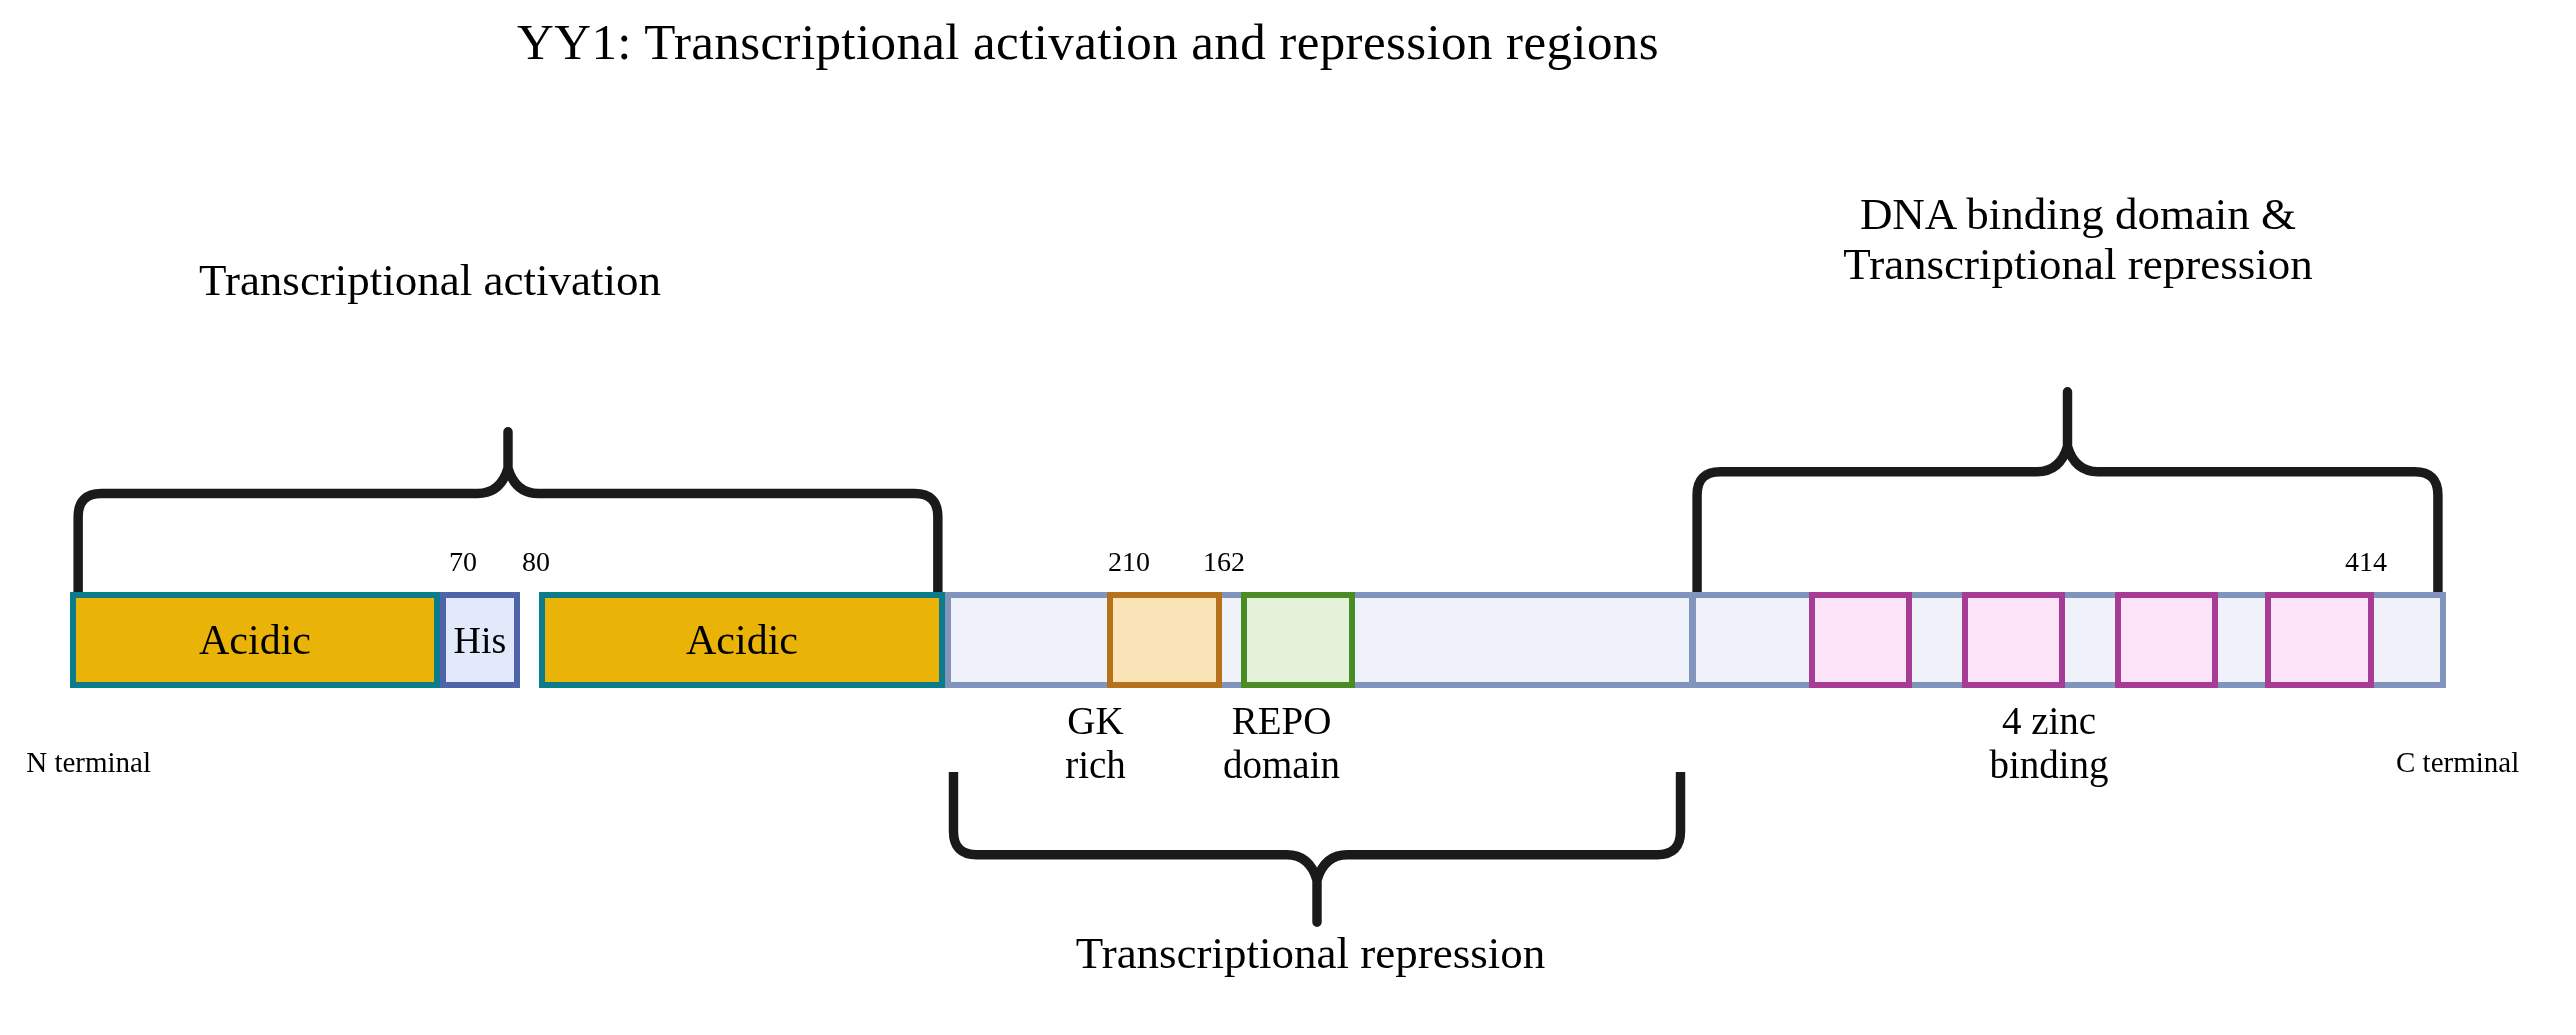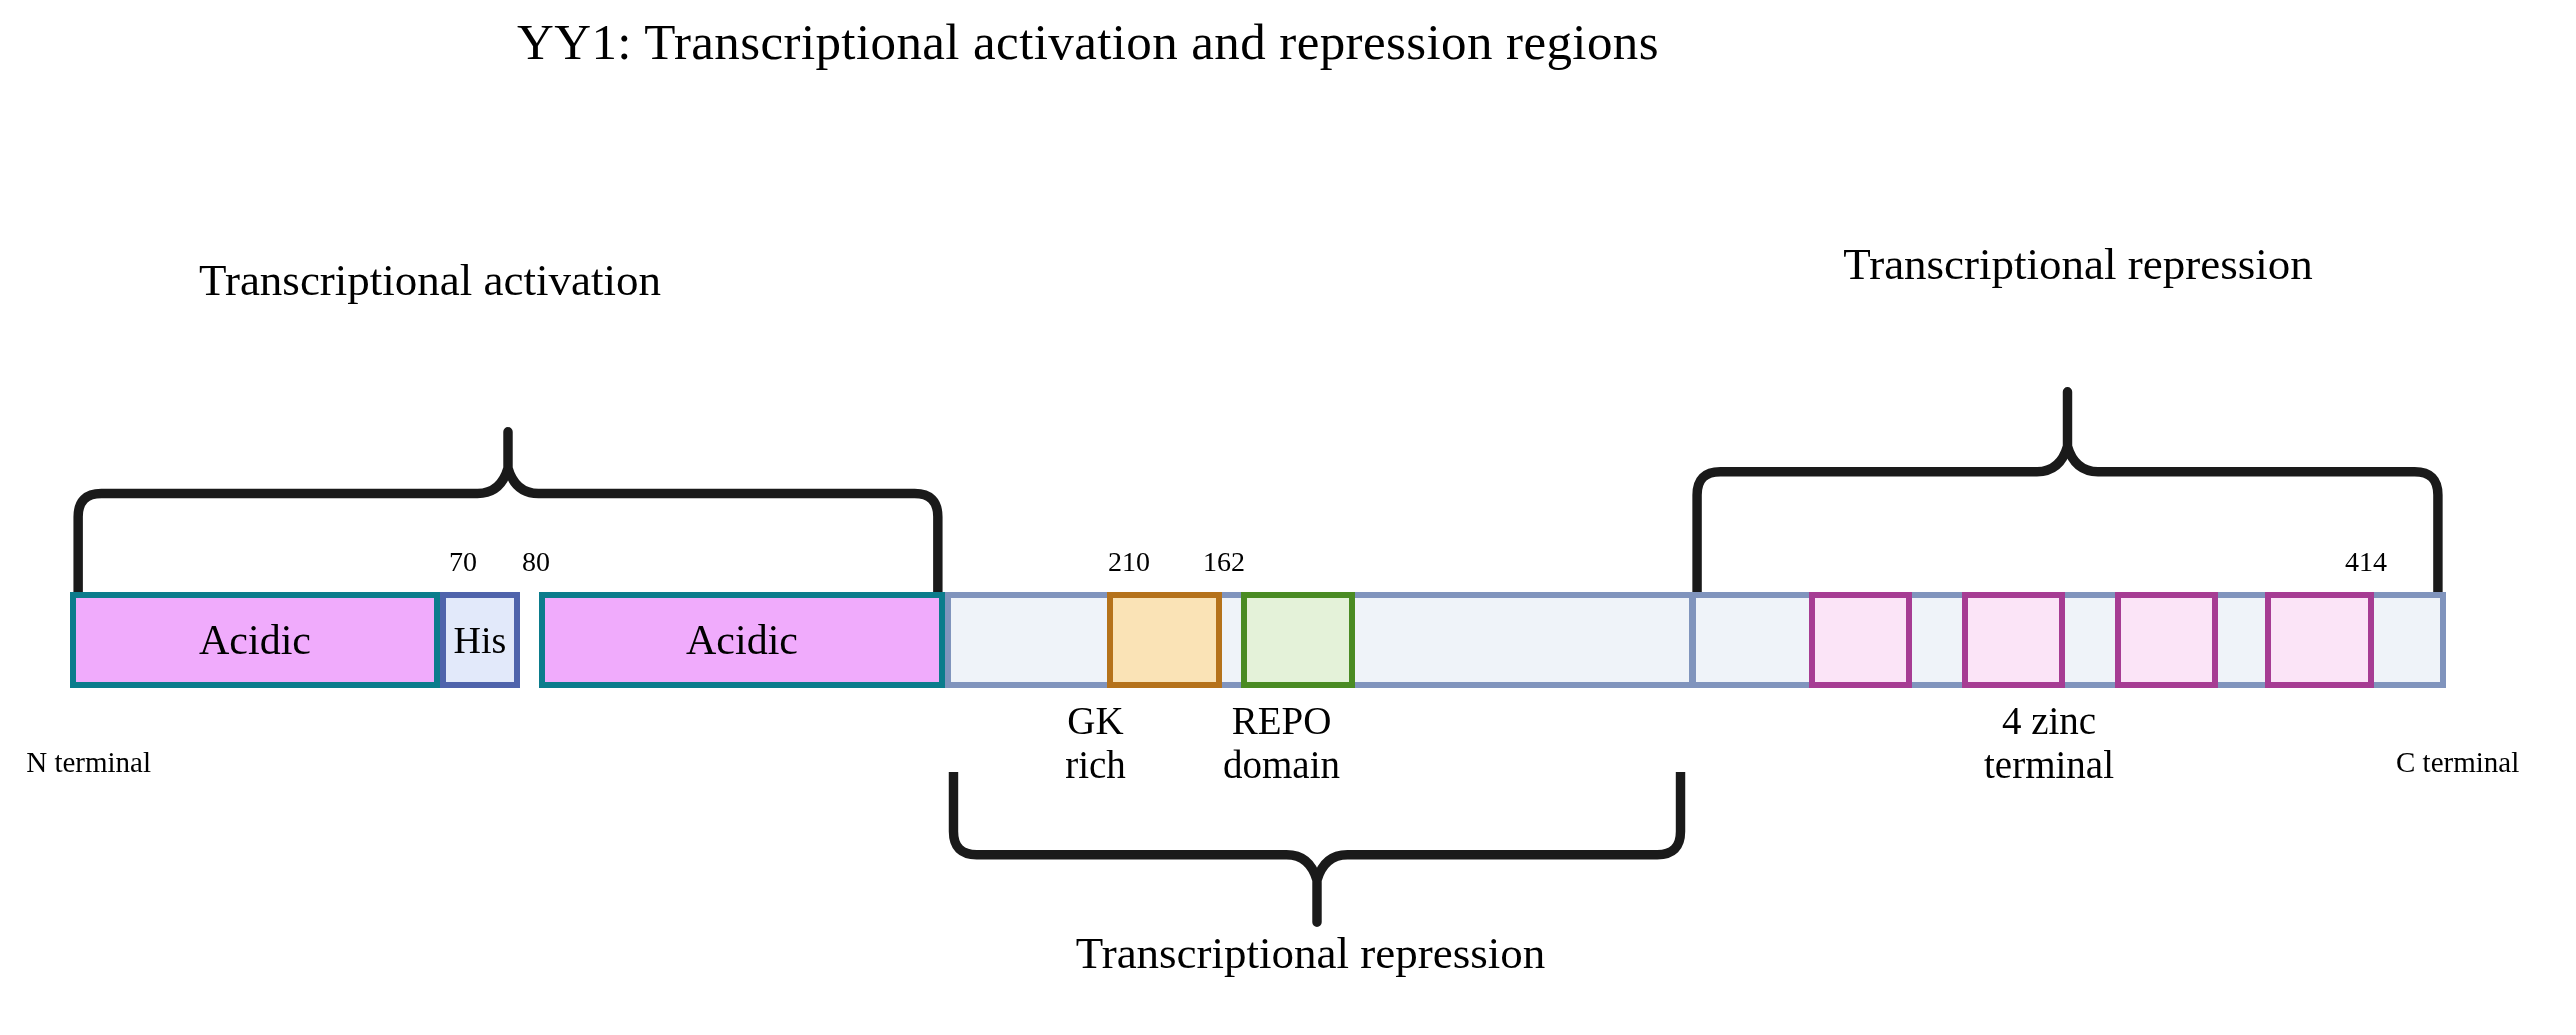--- a/index.html
+++ b/index.html
@@ -20,21 +20,21 @@
   #label-repression{left:859px;top:928px;width:903px;}
 
   
   .brace{position:absolute;}
   .brace svg{display:block;}
 
   
   #bar{position:absolute;left:70px;top:592px;width:2376px;height:96px;}
   .seg{position:absolute;top:0;height:96px;box-sizing:border-box;}
 
-  .seg-acidic{background:#f0abfc;border:6.6px solid #0b7c8c;padding-left:7px;}
+  .seg-acidic{background:#eab308;border:6.6px solid #0b7c8c;padding-left:7px;}
   .seg-his{background:#e2e9fa;border:6.6px solid #4f63ab;}
   .seg-backbone{background:#eff3f9;border:6.6px solid #8094bd;}
   .seg-gk{background:#fae3b6;border:6.6px solid #b5721b;}
   .seg-repo{background:#e4f2d9;border:6.6px solid #4a8b23;}
   .seg-zf{background:#fbe4f7;border:6.6px solid #a63c93;}
 
   
   .divider{position:absolute;top:0;height:96px;width:6.6px;background:#8094bd;}
 
   
@@ -58,21 +58,21 @@
 <div id="title">YY1: Transcriptional activation and repression regions</div>
 
 <div class="region-label" id="label-activation">Transcriptional activation</div>
 
 <div class="brace" id="brace-activation" style="left:70px;top:426px;width:876px;height:167px;">
   <svg width="876" height="167" viewBox="0 0 1204 230" fill="none">
     <path d="M10 230 L10 125 Q10 93 42 93 L560 93 Q592 93 602 58 L602 8 L602 58 Q612 93 644 93 L1162 93 Q1194 93 1194 125 L1194 230" stroke="#1a1a1a" stroke-width="13" stroke-linecap="round" stroke-linejoin="round" fill="none"></path>
   </svg>
 </div>
 
-<div class="region-label" id="label-dna"><br><span>Transcriptional repression</span></div>
+<div class="region-label" id="label-dna"><span>DNA binding domain &amp;</span><br><span>Transcriptional repression</span></div>
 
 <div class="brace" id="brace-dna" style="left:1689px;top:386px;width:757px;height:207px;">
   <svg width="757" height="207" viewBox="0 0 1040 285" fill="none">
     <path d="M10 285 L10 150 Q10 118 42 118 L478 118 Q510 118 520 83 L520 8 L520 83 Q530 118 562 118 L998 118 Q1030 118 1030 150 L1030 285" stroke="#1a1a1a" stroke-width="13" stroke-linecap="round" stroke-linejoin="round" fill="none"></path>
   </svg>
 </div>
 
 <div id="bar">
 
   <div class="seg seg-acidic" style="left:0px;width:370px;">
@@ -107,21 +107,21 @@
 <div class="resnum" style="left:1165px;top:546px;width:80px;">162</div>
 <div class="resnum" style="left:2307px;top:546px;width:80px;">414</div>
 
 <div class="terminal" style="left:10.2px;top:746px;">N terminal</div>
 <div class="terminal" style="left:2380px;top:746px;">C terminal</div>
 
 <div class="feature-cap" style="left:1019px;top:699px;width:153px;"><span>GK</span><br><span>rich</span></div>
 
 <div class="feature-cap" style="left:1165px;top:699px;width:233px;"><span>REPO</span><br><span>domain</span></div>
 
-<div class="feature-cap" style="left:1929px;top:699px;width:240px;"><span>4 zinc</span><br><span>terminal</span></div>
+<div class="feature-cap" style="left:1929px;top:699px;width:240px;"><span>4 zinc</span><br><span>binding</span></div>
 
 <div class="brace" id="brace-repression" style="left:945px;top:772px;width:744px;height:156px;">
   <svg width="744" height="156" viewBox="0 0 1022 215" fill="none">
     <path d="M10 0 L10 82 Q10 114 42 114 L469 114 Q501 114 511 149 L511 207 L511 149 Q521 114 553 114 L980 114 Q1012 114 1012 82 L1012 0" stroke="#1a1a1a" stroke-width="13" stroke-linecap="round" stroke-linejoin="round" fill="none"></path>
   </svg>
 </div>
 
 <div class="region-label" id="label-repression">Transcriptional repression</div>
 
 

